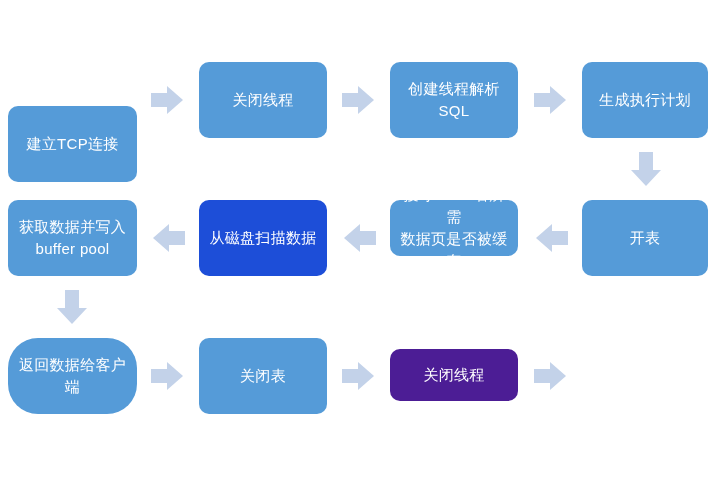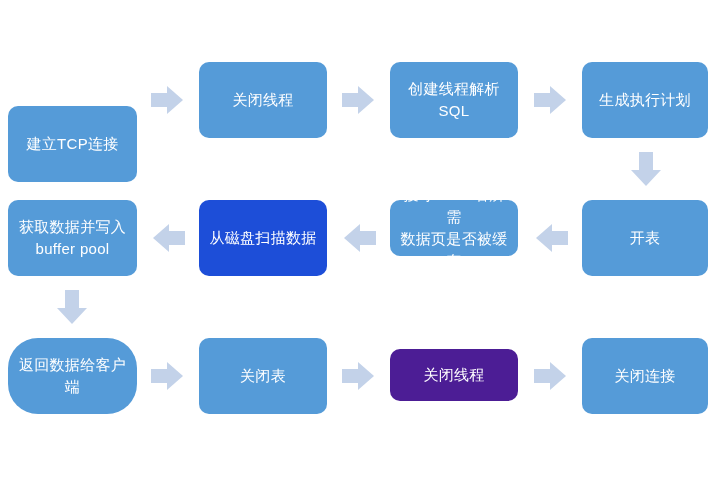--- a/index.html
+++ b/index.html
@@ -160,16 +160,13 @@
     </div>
     <div class="node" style="left: 8px; top: 338px; width: 129px; height: 76px; background: rgb(85, 155, 216); color: rgb(255, 255, 255); border-radius: 30px;">
       <span class="node-text">返回数据给客户端</span>
     </div>
     <div class="node" style="left: 199px; top: 338px; width: 128px; height: 76px; background: rgb(85, 155, 216); color: rgb(255, 255, 255); text-align: center;">
       <span class="node-text">关闭表</span>
     </div>
     <div class="node" style="left: 390px; top: 349px; width: 128px; height: 52px; background: #4c1d95; color: rgb(255, 255, 255);">
       <span class="node-text">关闭线程</span>
     </div>
-    <div class="node" style="left: 582px; top: 338px; width: 126px; height: 76px; background: rgb(85, 155, 216); color: rgb(255, 255, 255);">
-      <span class="node-text">关闭连接</span>
-    </div>
   </div>
 
 </body></html>

